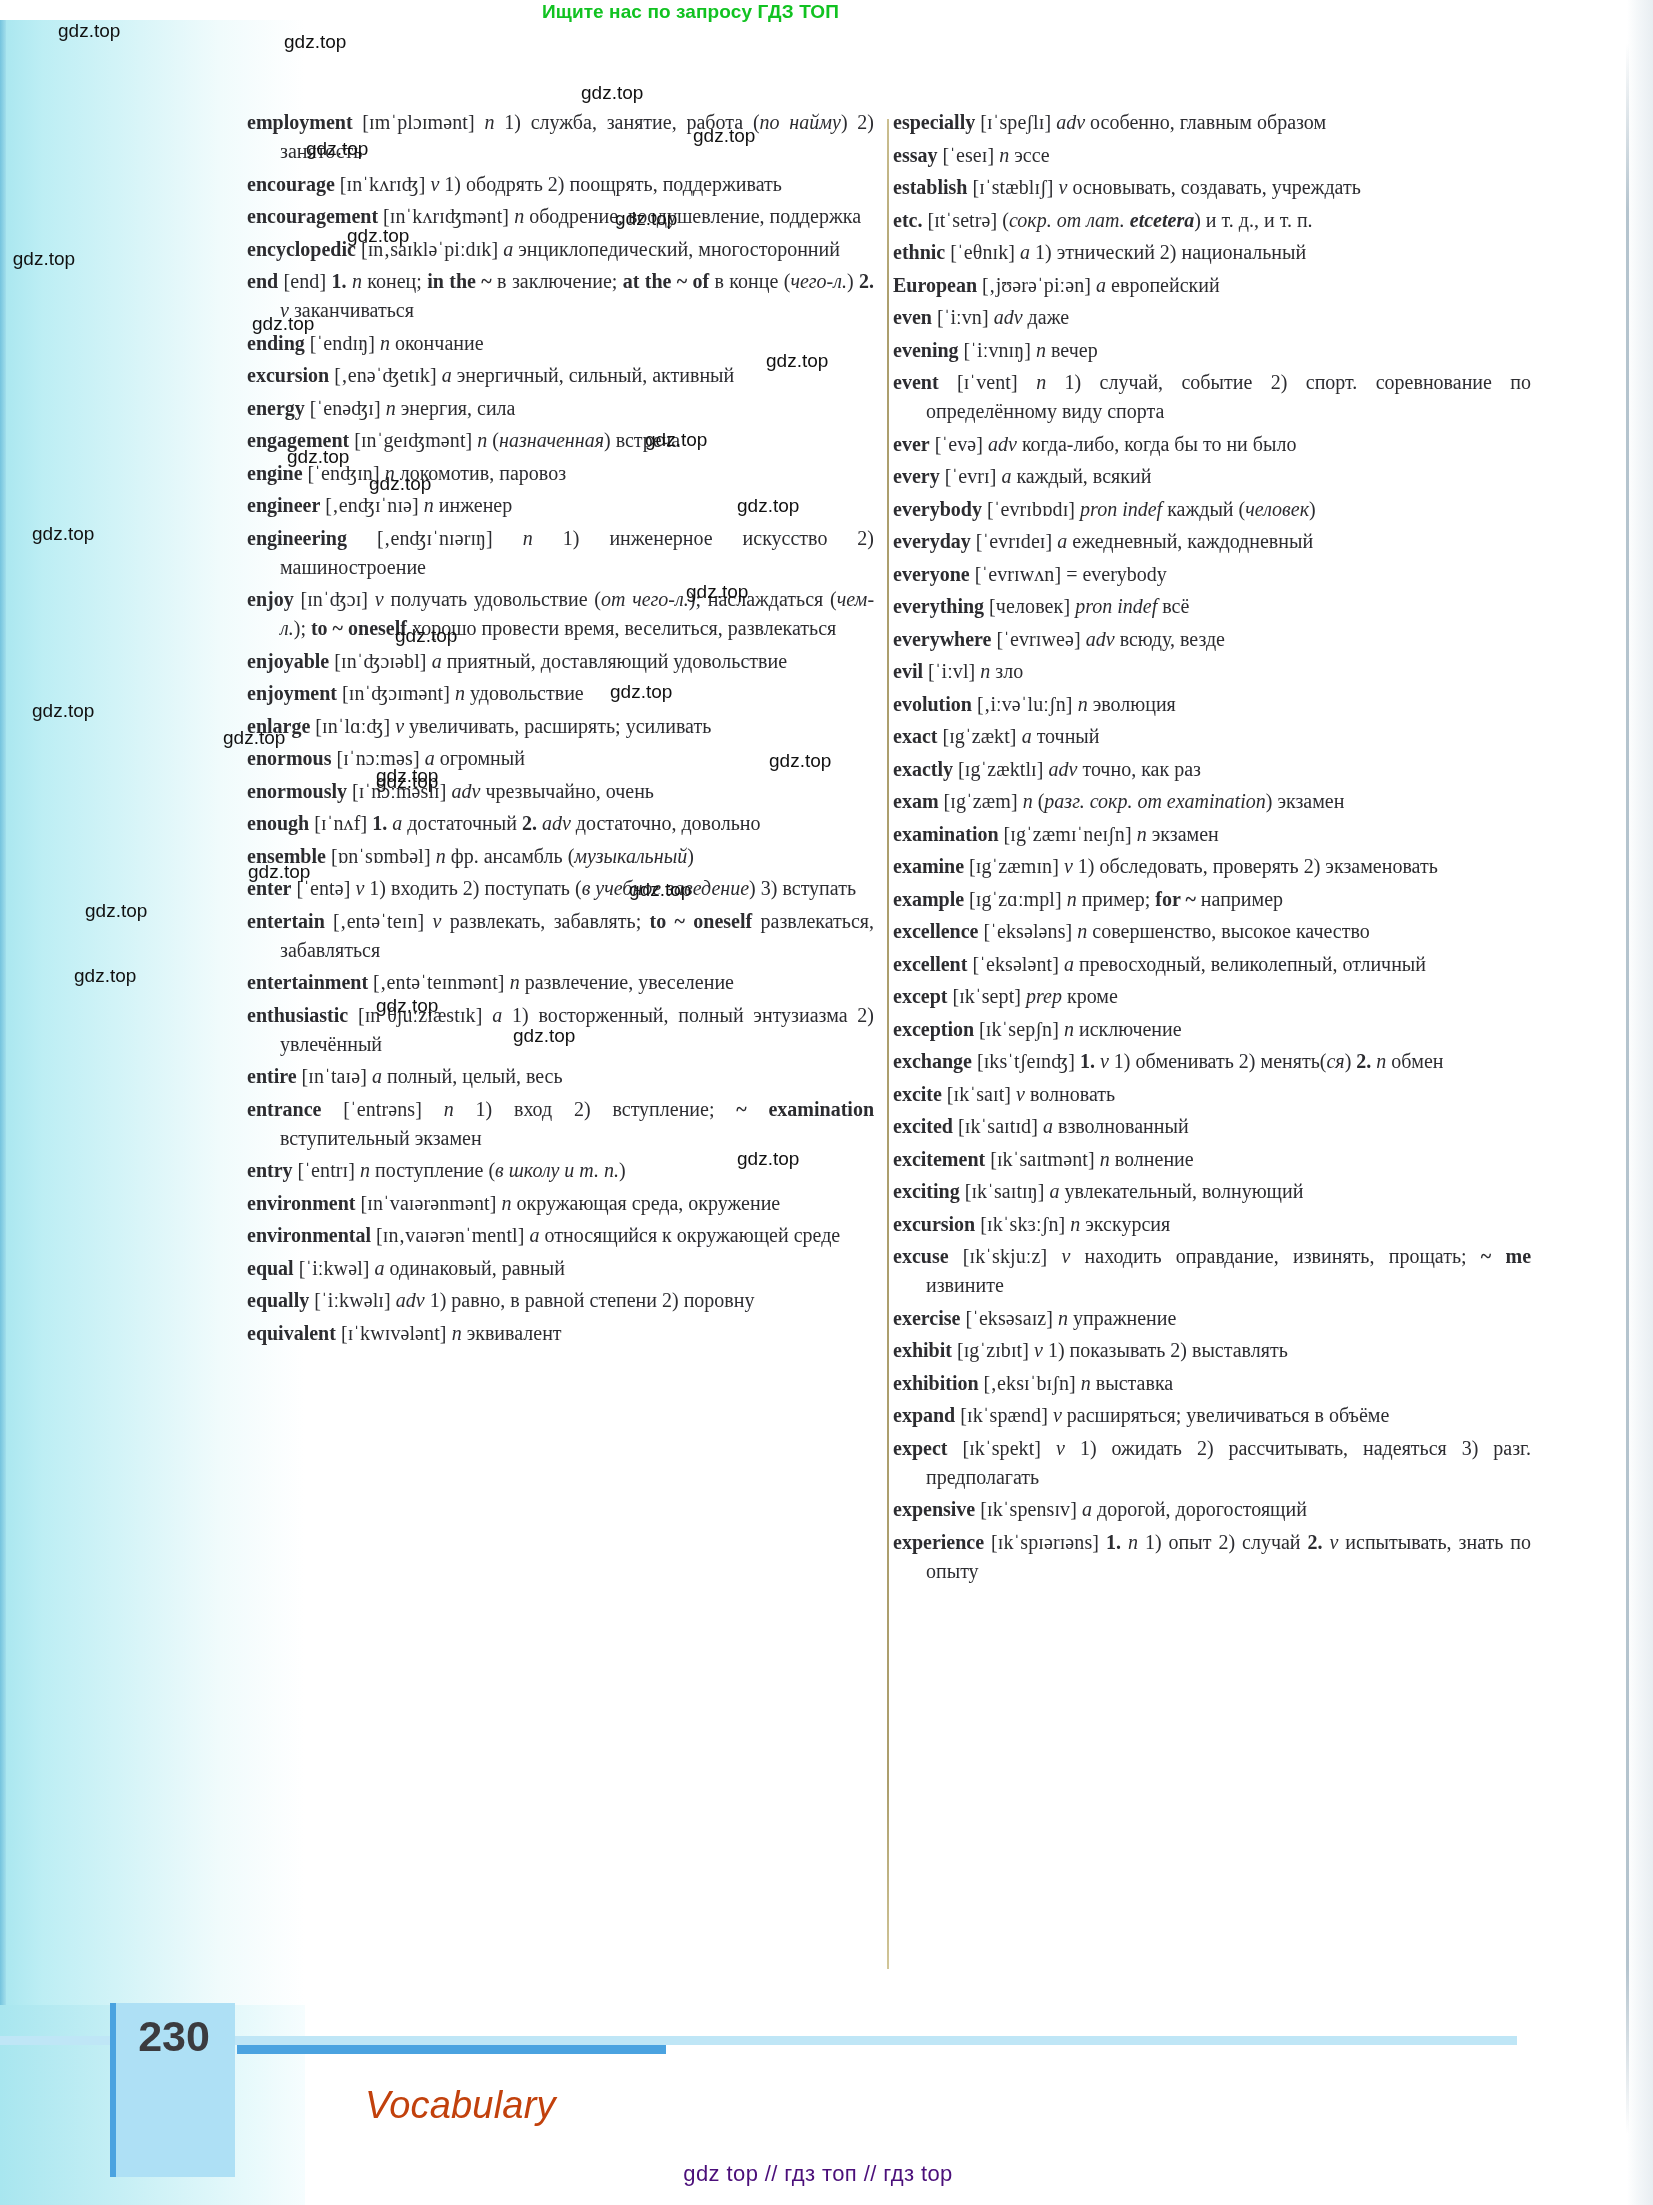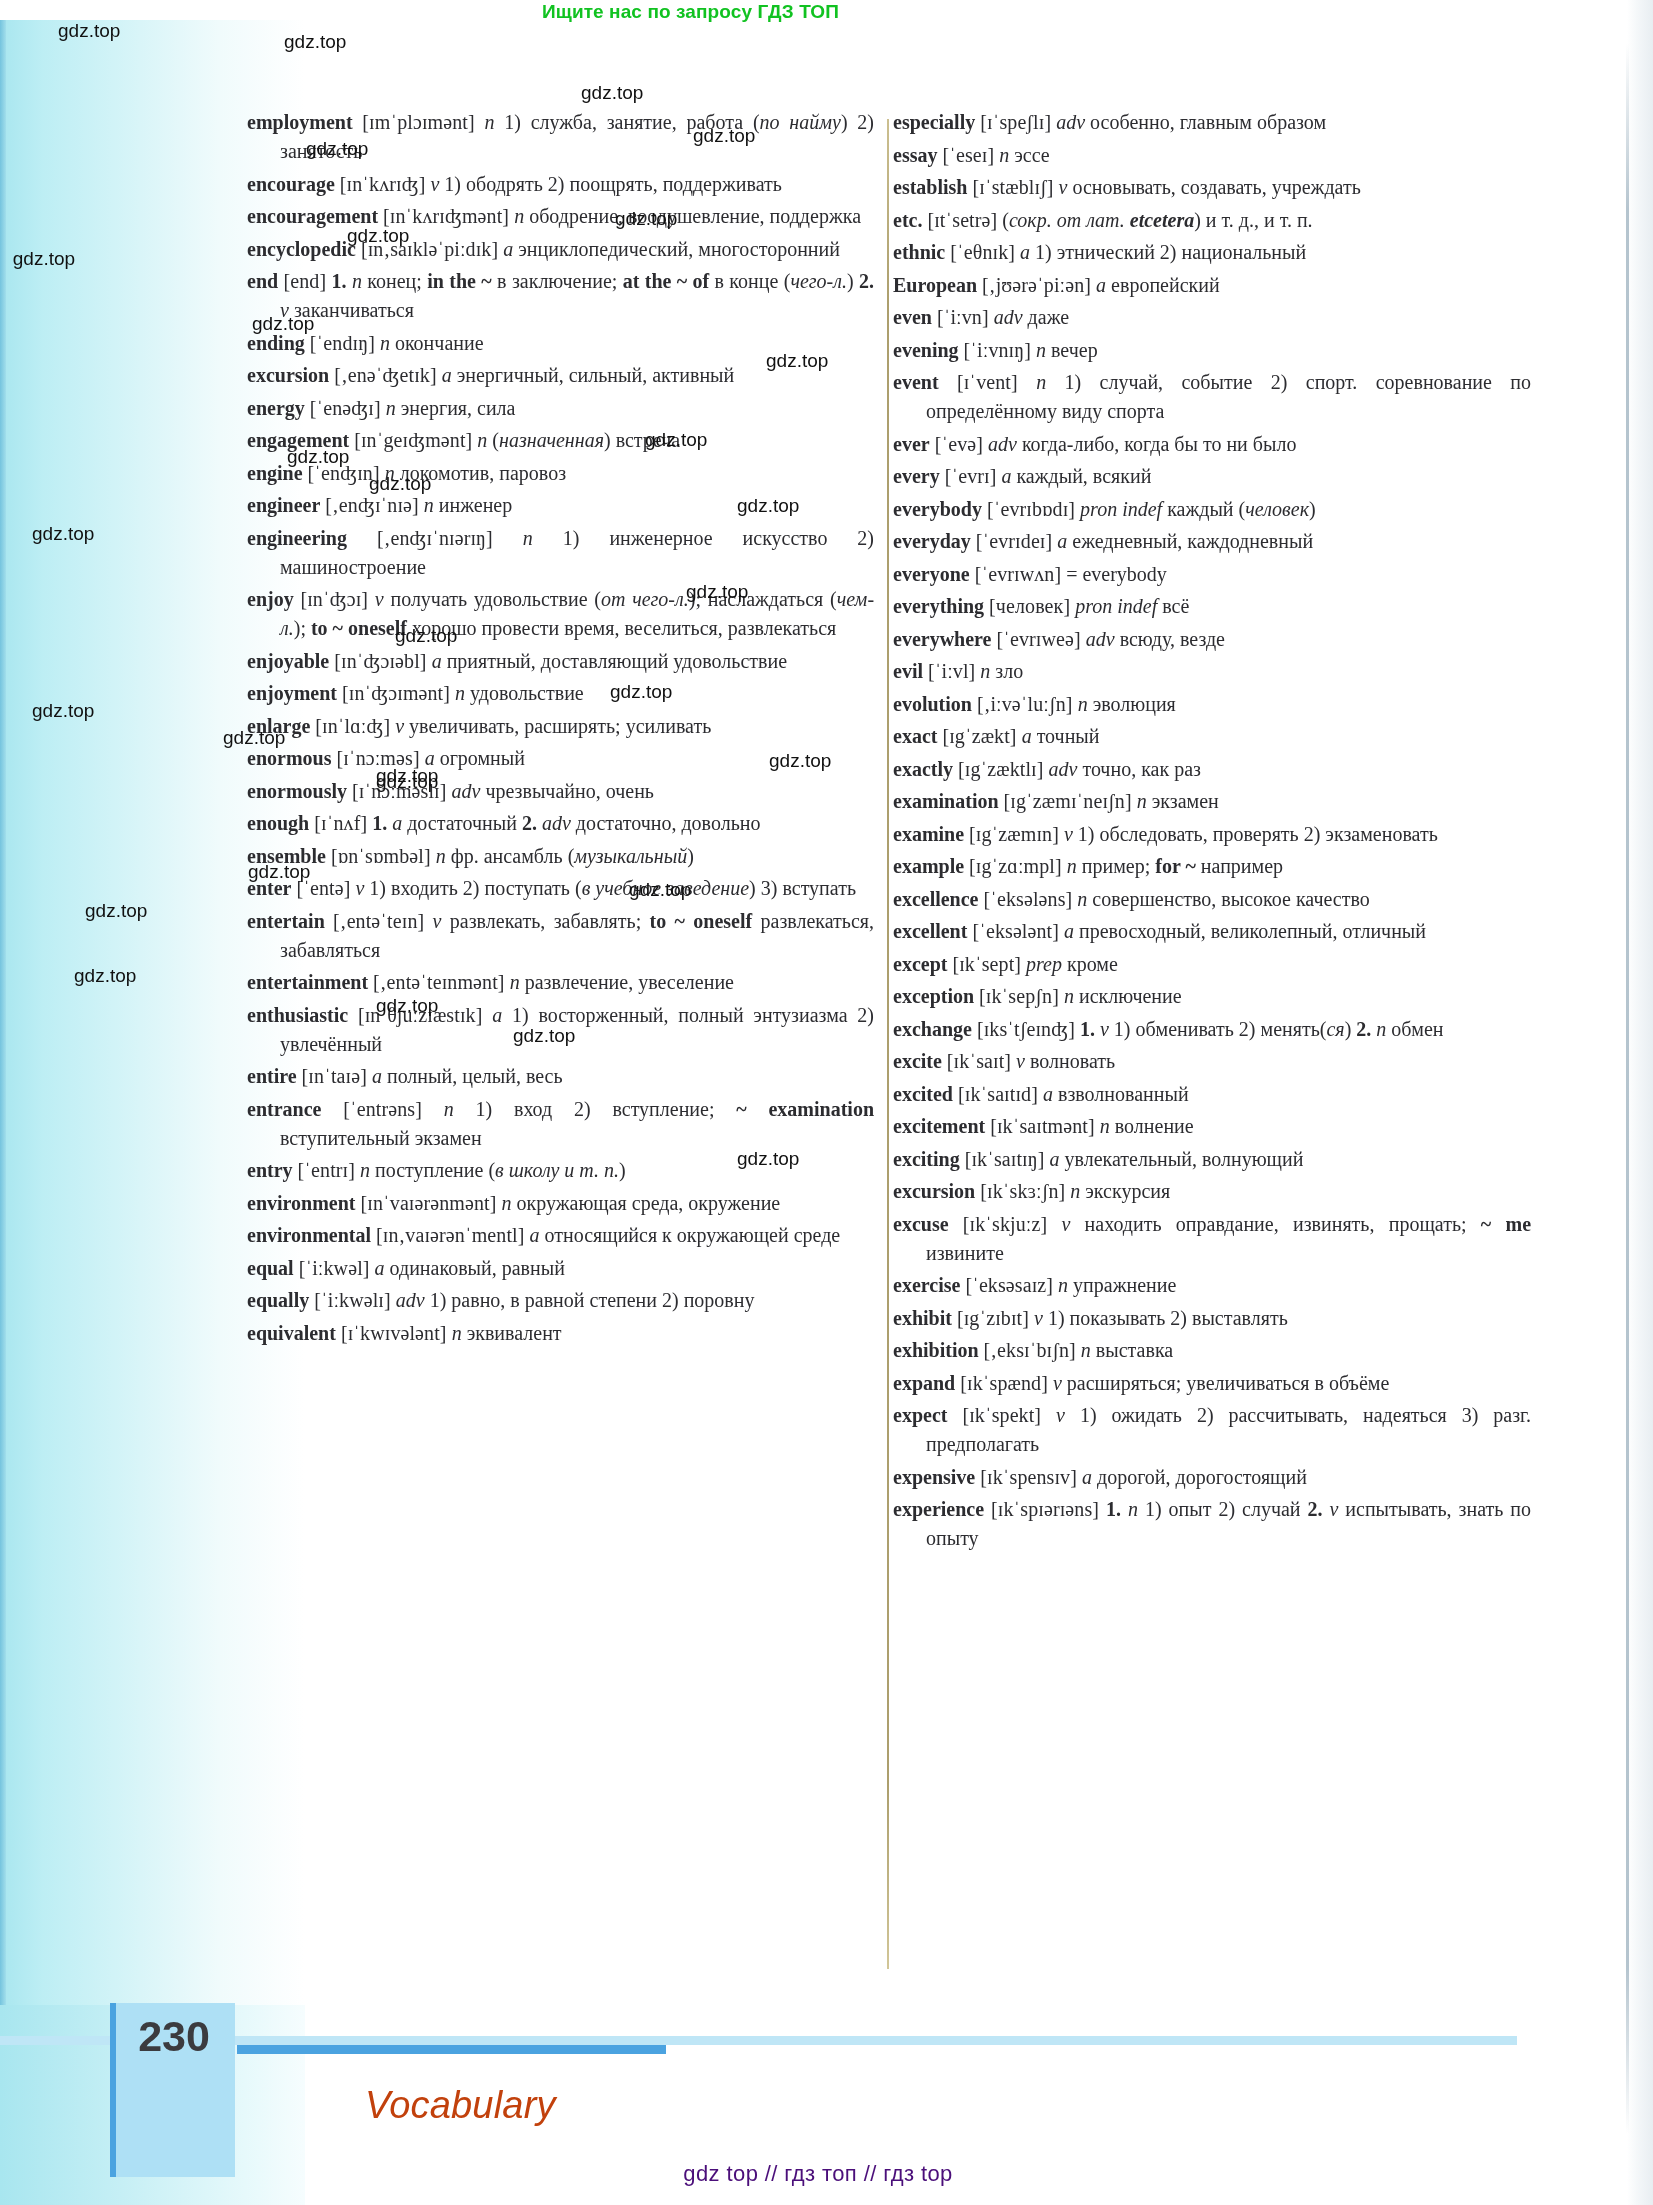--- a/index.html
+++ b/index.html
@@ -169,20 +169,21 @@
     <p class="entry"><span class="hw">every</span> <span class="ipa">[ˈevrɪ]</span> <i class="pos">a</i> <span>каждый, всякий</span></p>
     <p class="entry"><span class="hw">everybody</span> <span class="ipa">[ˈevrɪbɒdɪ]</span> <i class="pos">pron indef</i> <span>каждый (<i class="note">человек</i>)</span></p>
     <p class="entry"><span class="hw">everyday</span> <span class="ipa">[ˈevrɪdeɪ]</span> <i class="pos">a</i> <span>ежедневный, каждодневный</span></p>
     <p class="entry"><span class="hw">everyone</span> <span class="ipa">[ˈevrɪwʌn]</span> <span>= everybody</span></p>
     <p class="entry"><span class="hw">everything</span> <span class="ipa">[человек]</span> <i class="pos">pron indef</i> <span>всё</span></p>
     <p class="entry"><span class="hw">everywhere</span> <span class="ipa">[ˈevrɪweə]</span> <i class="pos">adv</i> <span>всюду, везде</span></p>
     <p class="entry"><span class="hw">evil</span> <span class="ipa">[ˈiːvl]</span> <i class="pos">n</i> <span>зло</span></p>
     <p class="entry"><span class="hw">evolution</span> <span class="ipa">[‚iːvəˈluːʃn]</span> <i class="pos">n</i> <span>эволюция</span></p>
     <p class="entry"><span class="hw">exact</span> <span class="ipa">[ɪgˈzækt]</span> <i class="pos">a</i> <span>точный</span></p>
     <p class="entry"><span class="hw">exactly</span> <span class="ipa">[ɪgˈzæktlɪ]</span> <i class="pos">adv</i> <span>точно, как раз</span></p>
+    <p class="entry"><span class="hw">exam</span> <span class="ipa">[ɪgˈzæm]</span> <i class="pos">n</i> <span>(<i class="note">разг. сокр. от examination</i>) экзамен</span></p>
     <p class="entry"><span class="hw">examination</span> <span class="ipa">[ɪgˈzæmɪˈneɪʃn]</span> <i class="pos">n</i> <span>экзамен</span></p>
     <p class="entry"><span class="hw">examine</span> <span class="ipa">[ɪgˈzæmɪn]</span> <i class="pos">v</i> <span>1) обследовать, проверять 2) экзаменовать</span></p>
     <p class="entry"><span class="hw">example</span> <span class="ipa">[ɪgˈzɑːmpl]</span> <i class="pos">n</i> <span>пример; <b class="bold">for ~</b> например</span></p>
     <p class="entry"><span class="hw">excellence</span> <span class="ipa">[ˈeksələns]</span> <i class="pos">n</i> <span>совершенство, высокое качество</span></p>
     <p class="entry"><span class="hw">excellent</span> <span class="ipa">[ˈeksələnt]</span> <i class="pos">a</i> <span>превосходный, великолепный, отличный</span></p>
     <p class="entry"><span class="hw">except</span> <span class="ipa">[ɪkˈsept]</span> <i class="pos">prep</i> <span>кроме</span></p>
     <p class="entry"><span class="hw">exception</span> <span class="ipa">[ɪkˈsepʃn]</span> <i class="pos">n</i> <span>исключение</span></p>
     <p class="entry"><span class="hw">exchange</span> <span class="ipa">[ɪksˈtʃeɪnʤ]</span> <span><b class="bold">1.</b> <i class="pos">v</i> 1) обменивать 2) менять(<i class="note">ся</i>) <b class="bold">2.</b> <i class="pos">n</i> обмен</span></p>
     <p class="entry"><span class="hw">excite</span> <span class="ipa">[ɪkˈsaɪt]</span> <i class="pos">v</i> <span>волновать</span></p>
     <p class="entry"><span class="hw">excited</span> <span class="ipa">[ɪkˈsaɪtɪd]</span> <i class="pos">a</i> <span>взволнованный</span></p>

